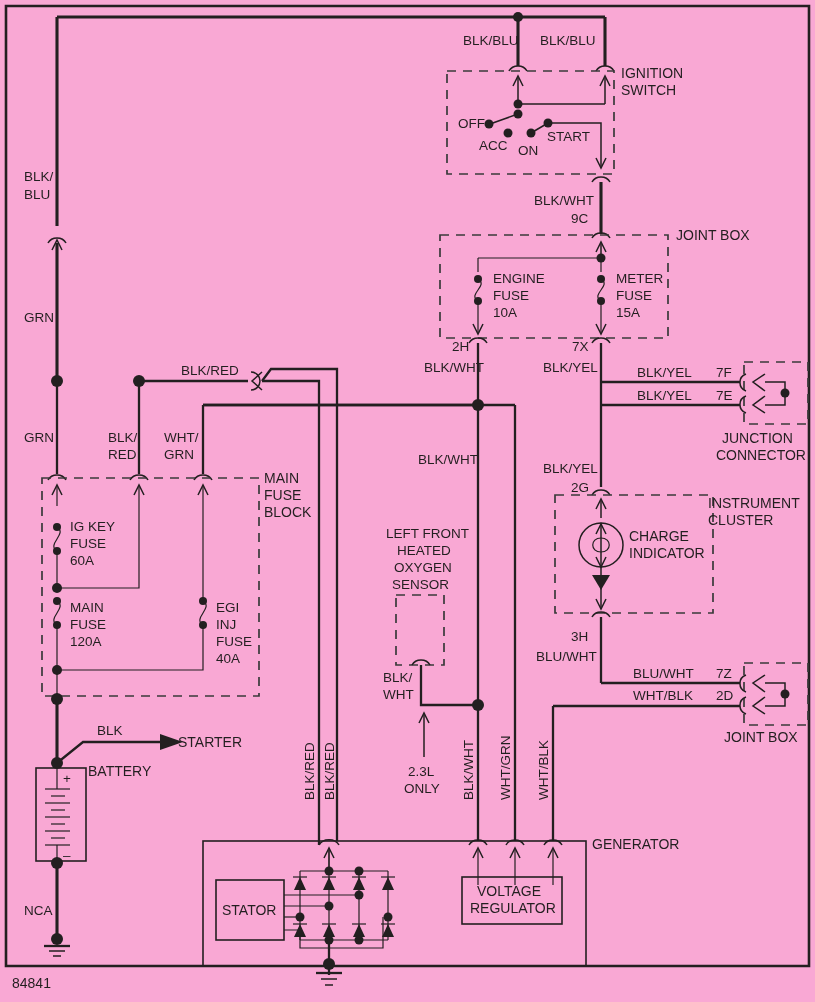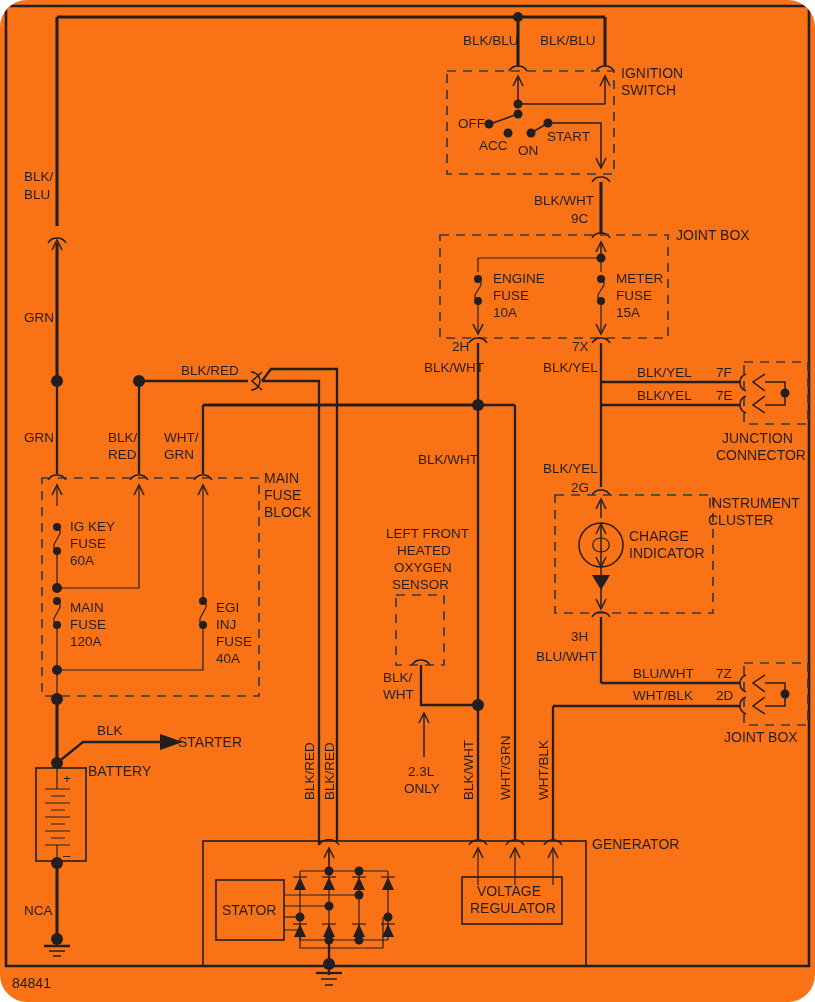--- a/index.html
+++ b/index.html
@@ -7,23 +7,22 @@
     margin: 0; padding: 0;
     background: #ffffff;
   }
   body {
     font-family: "Liberation Sans", sans-serif;
   }
   #page {
     position: relative;
     width: 815px;
     height: 1002px;
-    background: #f97316;
+    background: #f9a8d4;
     overflow: hidden;
-    border-radius: 27px;
   }
   #diagram {
     position: absolute;
     left: 0; top: 0;
     width: 815px;
     height: 1002px;
   }
   #diagram text {
     font-family: "Liberation Sans", sans-serif;
     fill: #231f20;

